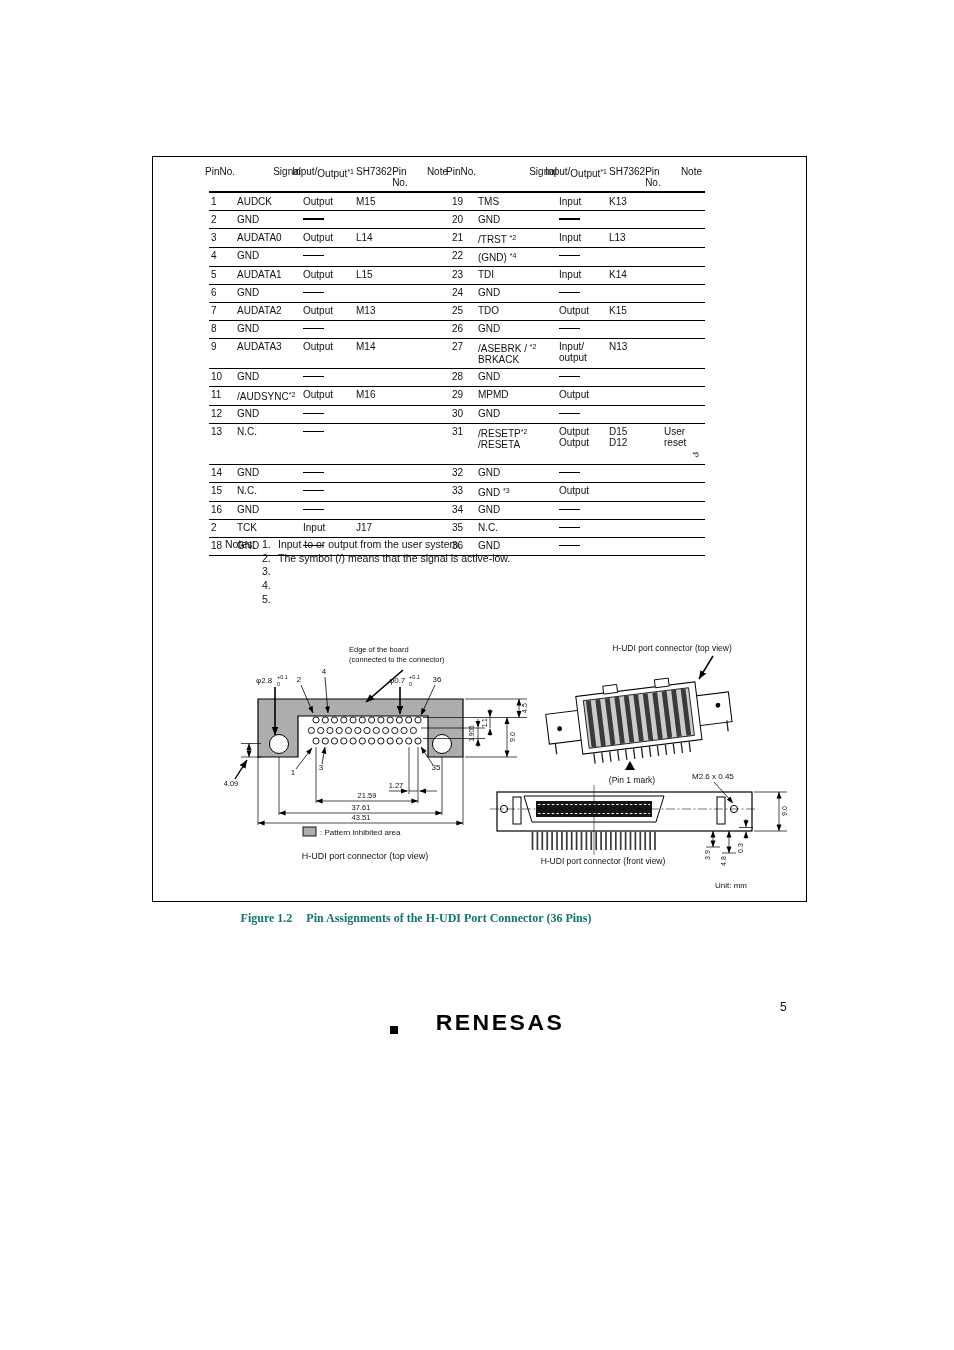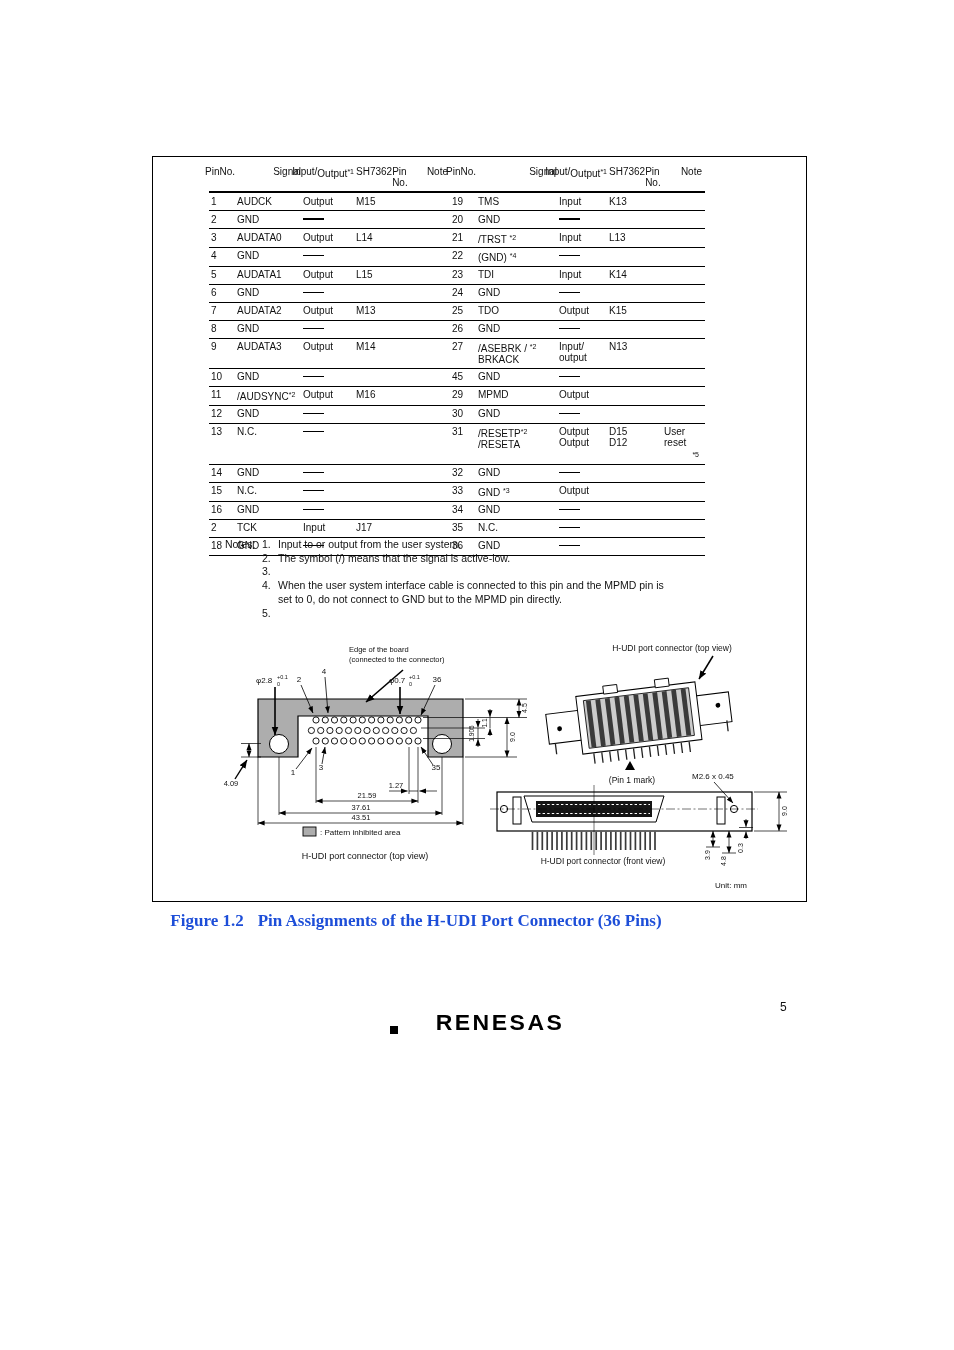--- a/index.html
+++ b/index.html
@@ -24,21 +24,21 @@
   .notes-lab{width:37px;flex:none;}
   .note-num{width:16px;flex:none;}
   .note-text{white-space:pre-line;}
   
   .svg1{position:absolute;left:0;top:482px;}
   .svg2{position:absolute;left:336px;top:482px;}
   svg text{font-family:"Liberation Sans",sans-serif;fill:#111;}
   svg line,svg path,svg rect,svg circle,svg polygon{shape-rendering:geometricPrecision;}
   
   .fig-caption{position:absolute;left:0;top:911px;width:832px;text-align:center;
-               font-family:"Liberation Serif",serif;font-weight:bold;font-size:17px;color:#1d4ed8;}
+               font-family:"Liberation Serif",serif;font-weight:bold;font-size:12px;color:#0f766e;}
   .fig-caption .fc-label{margin-right:14px;}
   .page-num{position:absolute;left:780px;top:1000px;font-size:12px;}
   .logo{position:absolute;left:0;top:1010px;width:954px;display:flex;justify-content:center;}
   .logo-inner{display:flex;align-items:center;gap:36px;}
   .logo-dot{width:8px;height:8px;background:#000;margin-top:12px;margin-right:2px;}
   .logo-text{font-size:23px;font-weight:800;letter-spacing:2.5px;transform:scaleY(.92);color:#000;}
 </style>
 </head>
 <body>
 
@@ -384,21 +384,21 @@
           <div class="cell c2">
             <div class="ln"><span class="dash"></span></div>
           </div>
           <div class="cell c3">
             <div class="ln"></div>
           </div>
           <div class="cell c4">
             <div class="ln"></div>
           </div>
           <div class="cell c5">
-            <div class="ln">45</div>
+            <div class="ln">28</div>
           </div>
           <div class="cell c6">
             <div class="ln">GND</div>
           </div>
           <div class="cell c7">
             <div class="ln"><span class="dash"></span></div>
           </div>
           <div class="cell c8">
             <div class="ln"></div>
           </div>
@@ -679,22 +679,20 @@
           <span class="note-num">2.</span>
           <span class="note-text">The symbol (/) means that the signal is active-low.</span>
         </div>
         <div class="notes-row">
           <span class="notes-lab"></span>
           <span class="note-num">3.</span>
         </div>
         <div class="notes-row">
           <span class="notes-lab"></span>
           <span class="note-num">4.</span>
-          <span class="note-text">When the user system interface cable is connected to this pin and the MPMD pin is
-set to 0, do not connect to GND but to the MPMD pin directly.</span>
         </div>
         <div class="notes-row">
           <span class="notes-lab"></span>
           <span class="note-num">5.</span>
         </div>
       </div>
 
     <svg class="svg1" width="380" height="237" viewBox="0 0 380 237">
       <defs>
         <marker id="aE" markerUnits="userSpaceOnUse" markerWidth="8" markerHeight="7" refX="6.6" refY="3" orient="auto">

